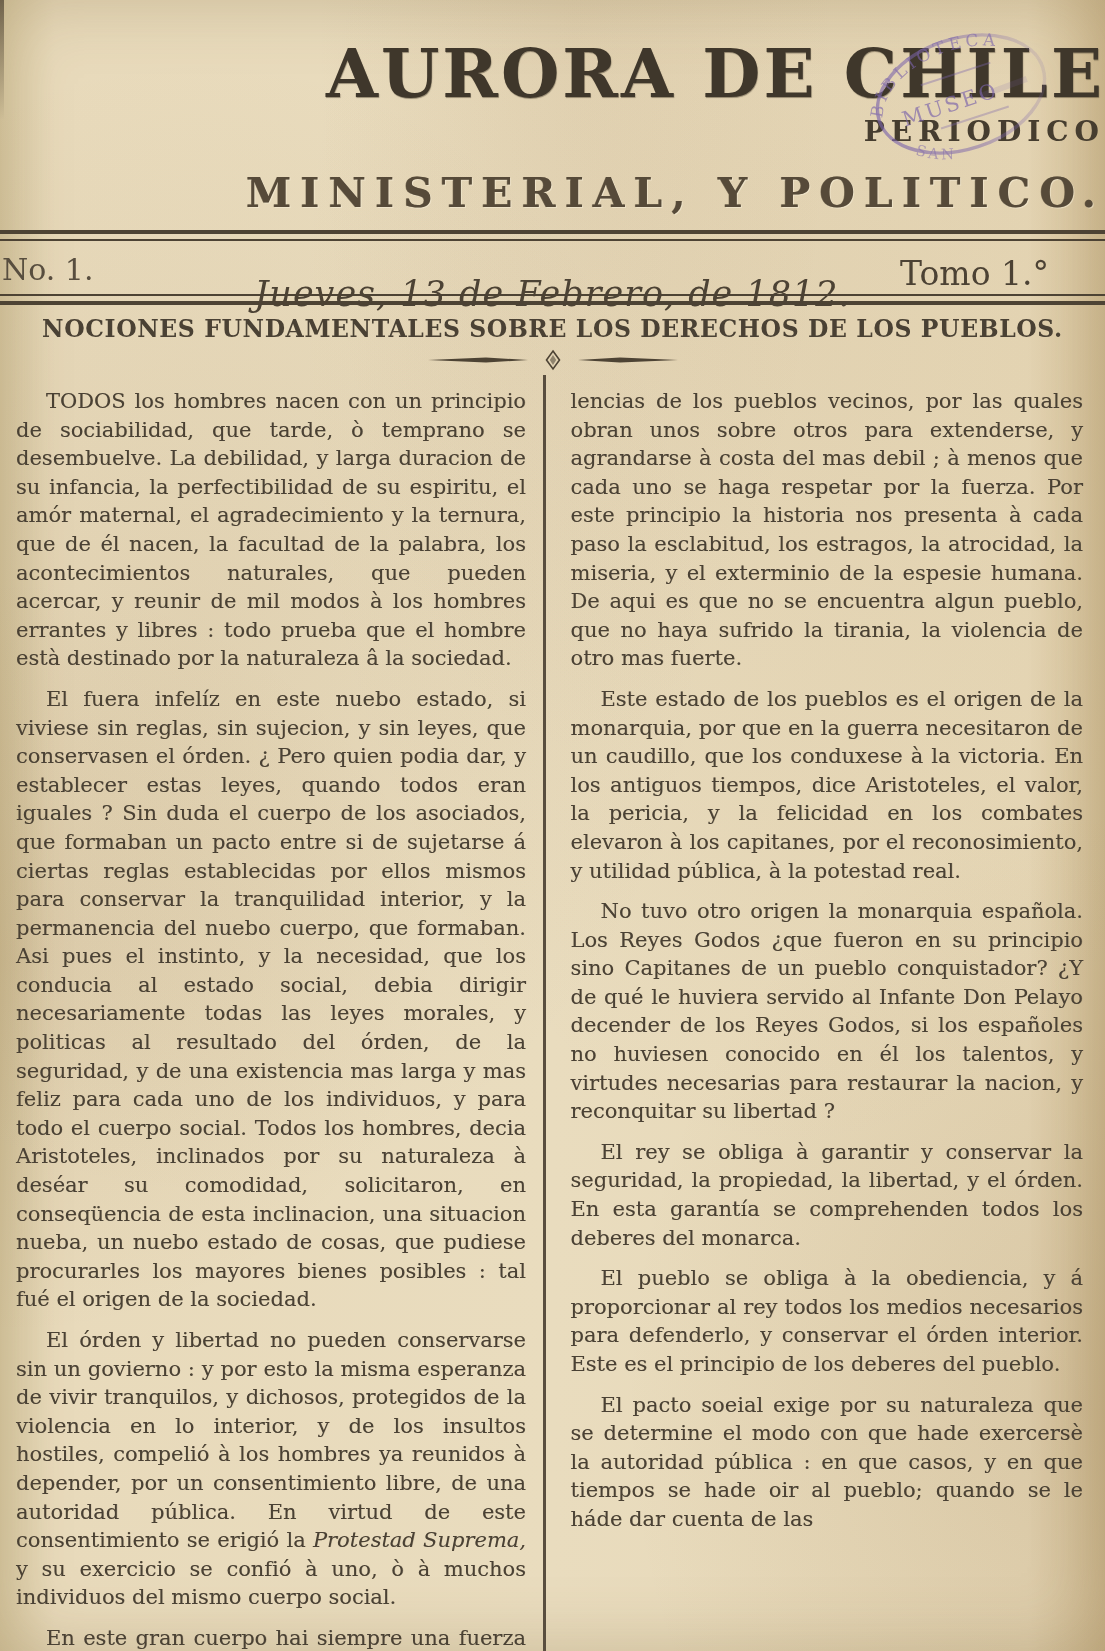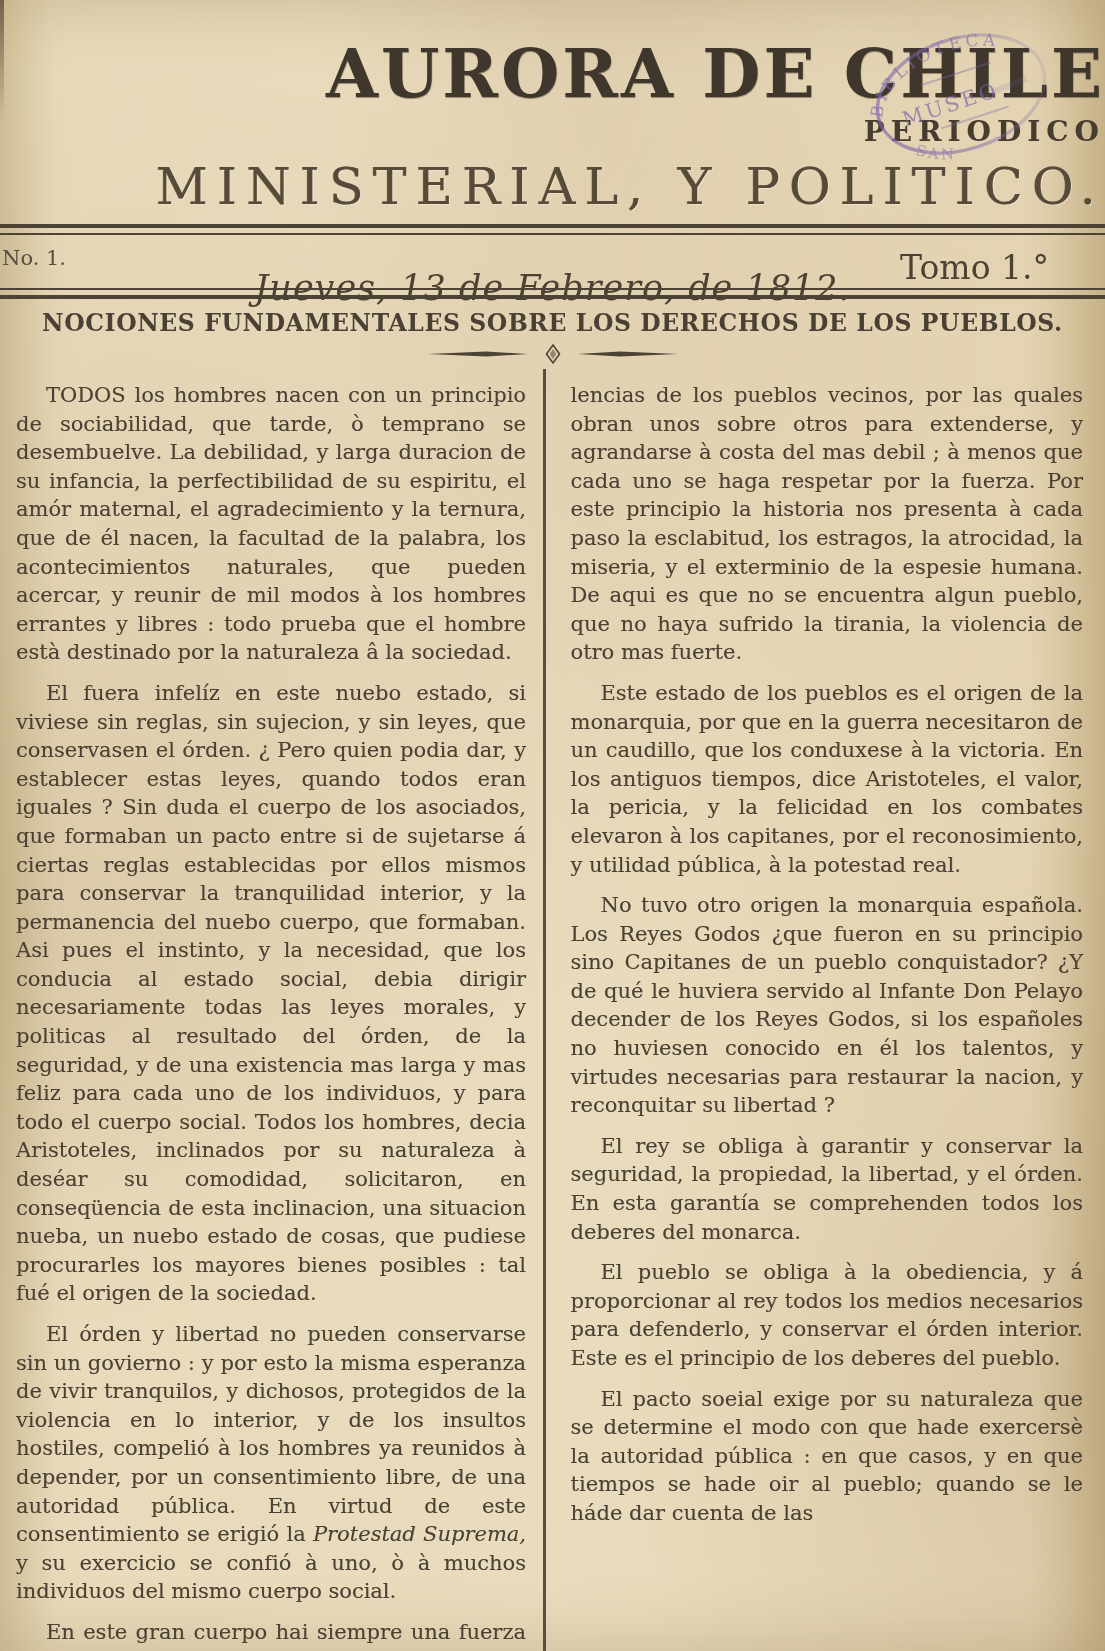--- a/index.html
+++ b/index.html
@@ -27,30 +27,30 @@
   .masthead{padding-top:38px;text-align:right;}
   .masthead-title{
     margin:0;font-size:67px;font-weight:bold;letter-spacing:3px;
     line-height:72px;color:#3f372b;white-space:nowrap;
     text-shadow:0.5px 0.5px 0.8px rgba(60,50,35,.45);
   }
   .masthead-subtitle{
     font-size:28px;font-weight:600;letter-spacing:6px;line-height:44px;color:#463d2f;
   }
   .masthead-type{
-    margin-top:2px;font-size:51px;font-weight:normal;letter-spacing:9px;
+    margin-top:8px;font-size:41px;font-weight:bold;letter-spacing:9px;
     line-height:62px;color:#564a39;white-space:nowrap;
     text-shadow:1px 1px 0 rgba(250,244,225,.45), -0.5px -0.5px 0 rgba(60,48,30,.5);
   }
   
   .rule-a{height:5px;border-top:4px solid #4d4334;border-bottom:2px solid #4d4334;margin-top:6px;}
   .rule-b{height:5px;border-top:2px solid #4d4334;border-bottom:4px solid #4d4334;}
   
   .dateline{position:relative;height:52px;margin-top:1px;}
-  .issue-no{position:absolute;left:2px;top:10px;font-size:21px;color:#584e3f;}
+  .issue-no{position:absolute;left:2px;top:10px;font-size:30px;color:#584e3f;}
   .date-center{position:absolute;left:0;right:0;top:4px;text-align:center;
     font-style:italic;font-size:35px;letter-spacing:1px;color:#4c4234;margin-top:28px;}
   .volume{position:absolute;right:56px;top:12px;font-size:33px;color:#4c4234;}
   
   .headline{
     margin:10px 0 0 0;text-align:center;font-size:23.5px;font-weight:600;
     letter-spacing:0.6px;color:#4a4134;
   }
   .ornament{display:block;margin:6px auto 0 auto;}
   

